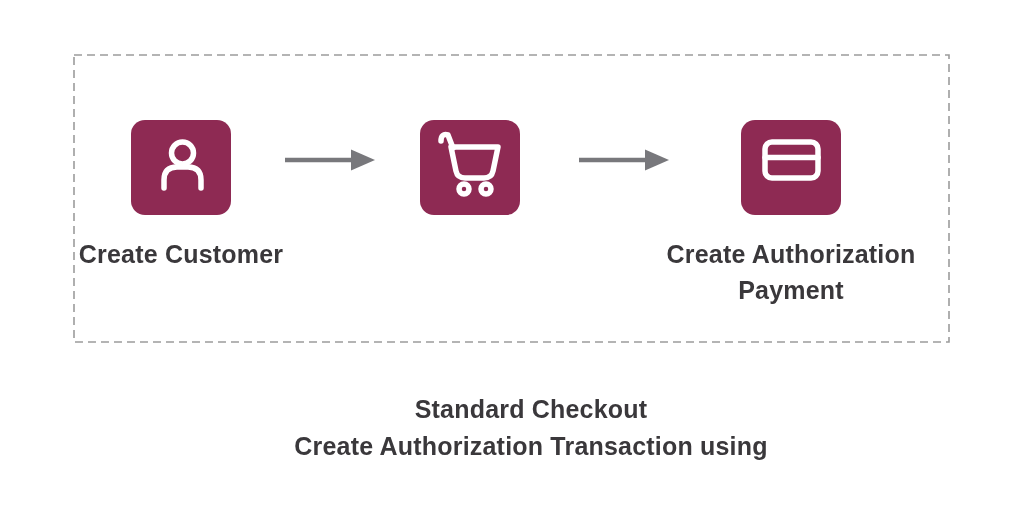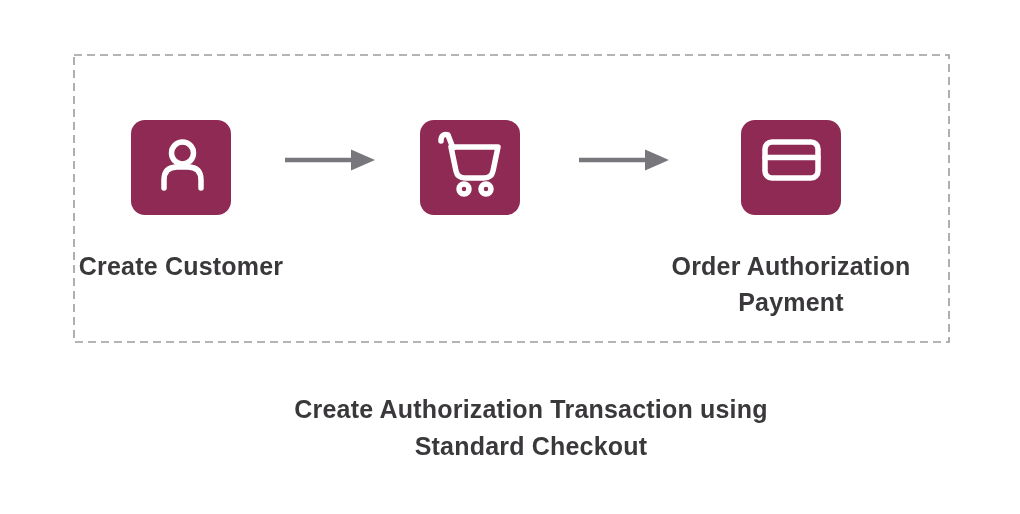--- a/index.html
+++ b/index.html
@@ -45,21 +45,21 @@
   }
   .tile svg { width: 100px; height: 95px; display: block; }
   .tile svg .stroke {
     fill: none;
     stroke: var(--icon-stroke, #ffffff);
     stroke-width: 5.5;
     stroke-linecap: round;
     stroke-linejoin: round;
   }
   .step-label {
-    margin-top: 33px;
+    margin-top: 21px;
     font-size: 25px;
     line-height: 36px;
     font-weight: 700;
     color: var(--label-text, #3a383b);
     text-align: center;
     letter-spacing: 0.2px;
   }
   .arrow {
     position: absolute;
     top: 148px;
@@ -123,21 +123,21 @@
     <polygon points="68,1.5 92,12 68,22.5"></polygon>
   </svg>
 
   <div class="step step-payment">
     <div class="tile">
       <svg viewBox="0 0 100 95">
         <rect class="stroke" x="24" y="22" width="53" height="36" rx="7"></rect>
         <line class="stroke" x1="24" y1="37.5" x2="77" y2="37.5" stroke-width="7"></line>
       </svg>
     </div>
-    <div class="step-label">Order Authorization Payment</div>
+    <div class="step-label">Create Authorization Payment</div>
   </div>
 
   <div class="caption">
+    <div>Standard Checkout</div>
     <div>Create Authorization Transaction using</div>
-    <div>Standard Checkout</div>
   </div>
 
 </div>
 
 </body></html>

